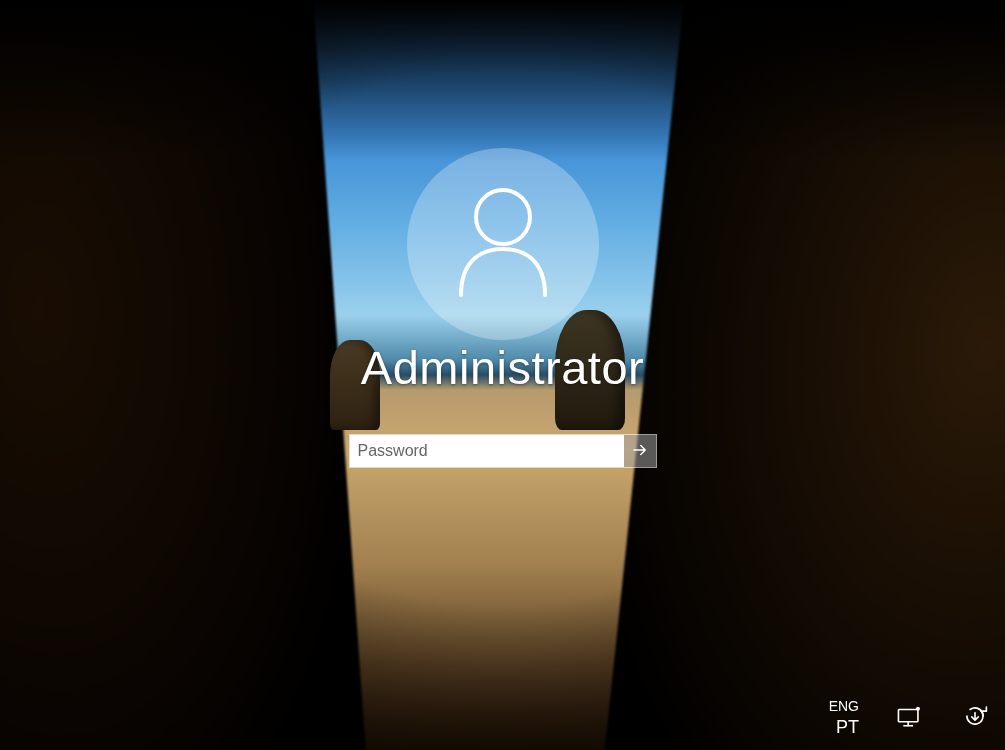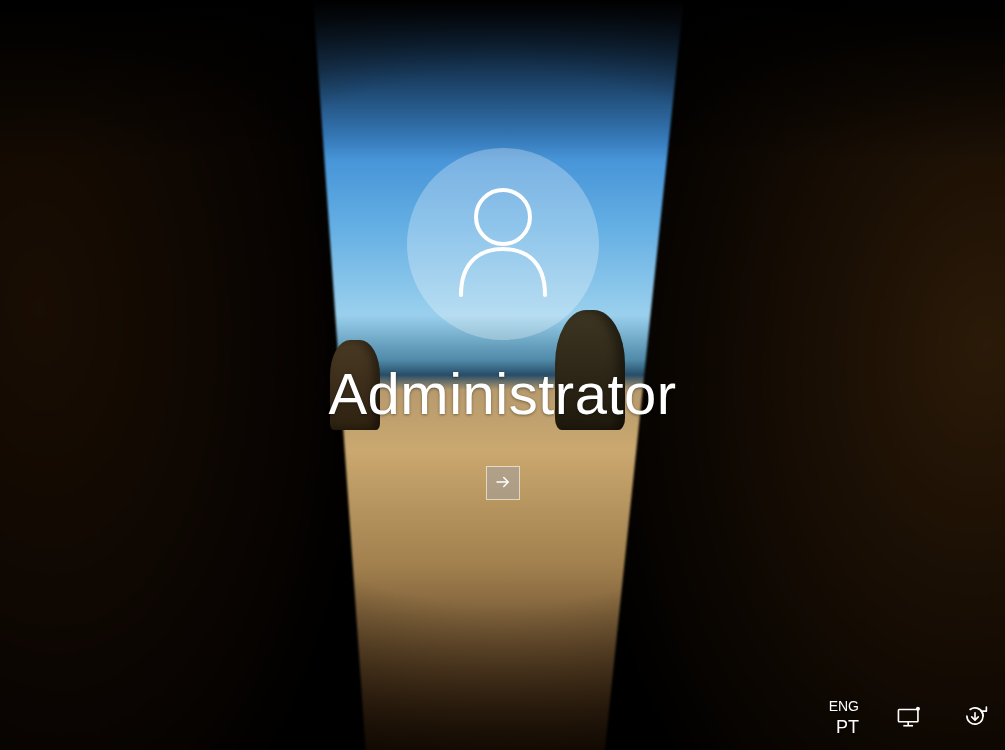--- a/index.html
+++ b/index.html
@@ -52,22 +52,21 @@
     display:flex;flex-direction:column;align-items:center;
     padding-top:148px;
   }
   .avatar{
     width:192px;height:192px;border-radius:50%;
     background:rgba(255,255,255,0.28);
     display:flex;align-items:center;justify-content:center;
   }
   .avatar svg{width:96px;height:110px;overflow:visible;}
   .username{
-    margin-top:20px;
-    color:#fff;font-weight:300;font-size:58px;letter-spacing:0.5px;
+    color:#fff;font-weight:300;font-size:47px;letter-spacing:0.5px;
     text-shadow:0 1px 3px rgba(0,0,0,.4);
     text-align:center;
   }
   .pw-row{
     margin-top:40px;display:flex;align-items:stretch;
     box-shadow:0 0 0 1px rgba(255,255,255,.6);
   }
   .pw-input{
     width:258px;height:32px;border:none;outline:none;
     background:#fff;color:#111;font-size:16px;padding:0 8px;
@@ -112,20 +111,21 @@
       <svg viewBox="0 0 96 110">
         <circle cx="48" cy="30" r="27" fill="none" stroke="#fff" stroke-width="4"></circle>
         <path d="M6 108 C6 72 28 62 48 62 C68 62 90 72 90 108" fill="none" stroke="#fff" stroke-width="4" stroke-linecap="round"></path>
       </svg>
     </span>
   </div>
 
   <div class="username">Administrator</div>
 
   <div class="pw-row">
+    <input class="pw-input" type="password" placeholder="Password" style="">
     <button class="submit-btn">
       <span>
         <svg viewBox="0 0 24 24">
             <path d="M4 12 H18 M13 6 L19 12 L13 18" fill="none" stroke="#fff" stroke-width="2" stroke-linecap="round" stroke-linejoin="round"></path>
           </svg>
       </span>
     </button>
   </div>
 
 </div>

